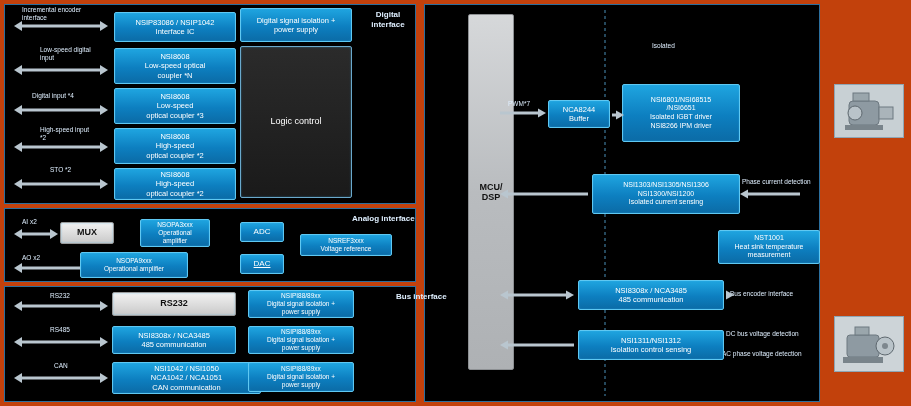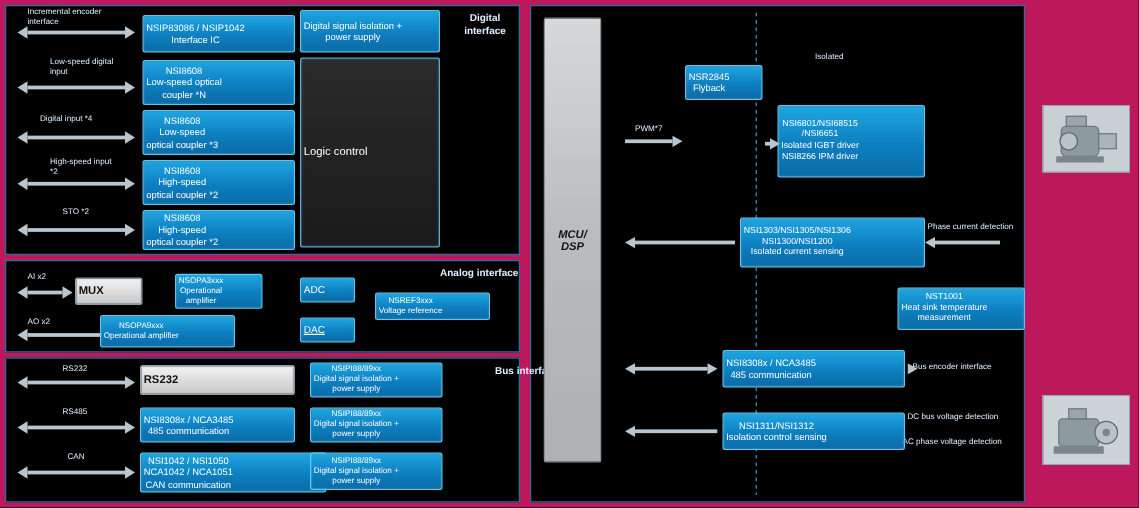--- a/index.html
+++ b/index.html
@@ -2,36 +2,36 @@
 <html><head>
 <meta charset="utf-8">
 <style>
   * { box-sizing: border-box; }
   html, body { margin:0; padding:0; background:#000; }
   body {
     width:911px; height:406px; position:relative;
     font-family:"Liberation Sans", sans-serif;
     color:#fff; overflow:hidden;
   }
-  #root { position:absolute; inset:0; background:#be185d; }
+  #root { position:absolute; inset:0; background:#c2410c; }
 
   
   .panel { position:absolute; border:1px solid #2b6f9e; background:#000; }
   .panel-left-top   { left:4px;   top:4px;   width:412px; height:200px; }
   .panel-left-mid   { left:4px;   top:208px; width:412px; height:74px; }
   .panel-left-bot   { left:4px;   top:286px; width:412px; height:116px; }
   .panel-right      { left:424px; top:4px;   width:396px; height:398px; }
 
   
   .box {
     position:absolute;
     background:linear-gradient(180deg,#1fa5e0 0%, #0d7fc0 55%, #0b6ba6 100%);
     border:1px solid #5fc8f2;
     border-radius:2px;
-    display:flex; align-items:center; justify-content:flex-start;
+    display:flex; align-items:center; justify-content:center;
     text-align:center; color:#fff;
     font-size:7.5px; line-height:1.25;
     padding:1px 2px;
     box-shadow:0 0 2px rgba(60,180,240,.5) inset;
   }
   .box.grey {
     background:linear-gradient(180deg,#f2f2f2 0%, #c9c9c9 100%);
     border:1px solid #9a9a9a; color:#111;
   }
   .box.logic {
@@ -50,25 +50,25 @@
   .arrow svg { display:block; }
 
   
   .photo {
     position:absolute; border:1px solid #8fa6b5; background:#cfd6da;
     overflow:hidden;
   }
 
   
   .mcu {
-    position:absolute; left:435px; top:14px; width:46px; height:356px;
+    position:absolute; left:468px; top:14px; width:46px; height:356px;
     background:linear-gradient(180deg,#d6d8da 0%, #b9bcbf 50%, #aeb1b4 100%);
     border:1px solid #8d9093; border-radius:2px;
     display:flex; align-items:center; justify-content:center;
-    color:#111; font-size:9px; font-weight:bold; text-align:center;font-style:italic;
+    color:#111; font-size:9px; font-weight:bold; text-align:center;
   }
 </style>
 </head>
 <body>
 
 <div id="root">
 
   <div class="panel panel-left-top"></div>
   <div class="panel panel-left-mid"></div>
   <div class="panel panel-left-bot"></div>
@@ -283,27 +283,27 @@
   <div class="lbl" style="left:508px; top:100px;">PWM*7</div>
   <div class="lbl" style="left:742px; top:178px;">Phase current detection</div>
   <div class="lbl" style="left:730px; top:290px;">Bus encoder interface</div>
   <div class="lbl" style="left:726px; top:330px;">DC bus voltage detection</div>
   <div class="lbl" style="left:722px; top:350px;">AC phase voltage detection</div>
 
   <svg style="position:absolute; left:604px; top:10px;" width="2" height="386">
     <line x1="1" y1="0" x2="1" y2="386" stroke="#4a90b8" stroke-width="1" stroke-dasharray="3,3"></line>
   </svg>
 
-  <div class="box" style="left:548px; top:52px; width:62px; height:28px;">
-    <span>
-      <span>NSR2845</span><br>
-      <span>Flyback</span>
-    </span>
-  </div>
-
+
+  <div class="box" style="left:548px; top:100px; width:62px; height:28px;">
+    <span>
+      <span>NCA8244</span><br>
+      <span>Buffer</span>
+    </span>
+  </div>
 
   <div class="box" style="left:622px; top:84px; width:118px; height:58px; font-size:7px;">
     <span>
       <span>NSI6801/NSI68515</span><br>
       <span>/NSI6651</span><br>
       <span>Isolated IGBT driver</span><br>
       <span>NSI8266 IPM driver</span>
     </span>
   </div>
 

